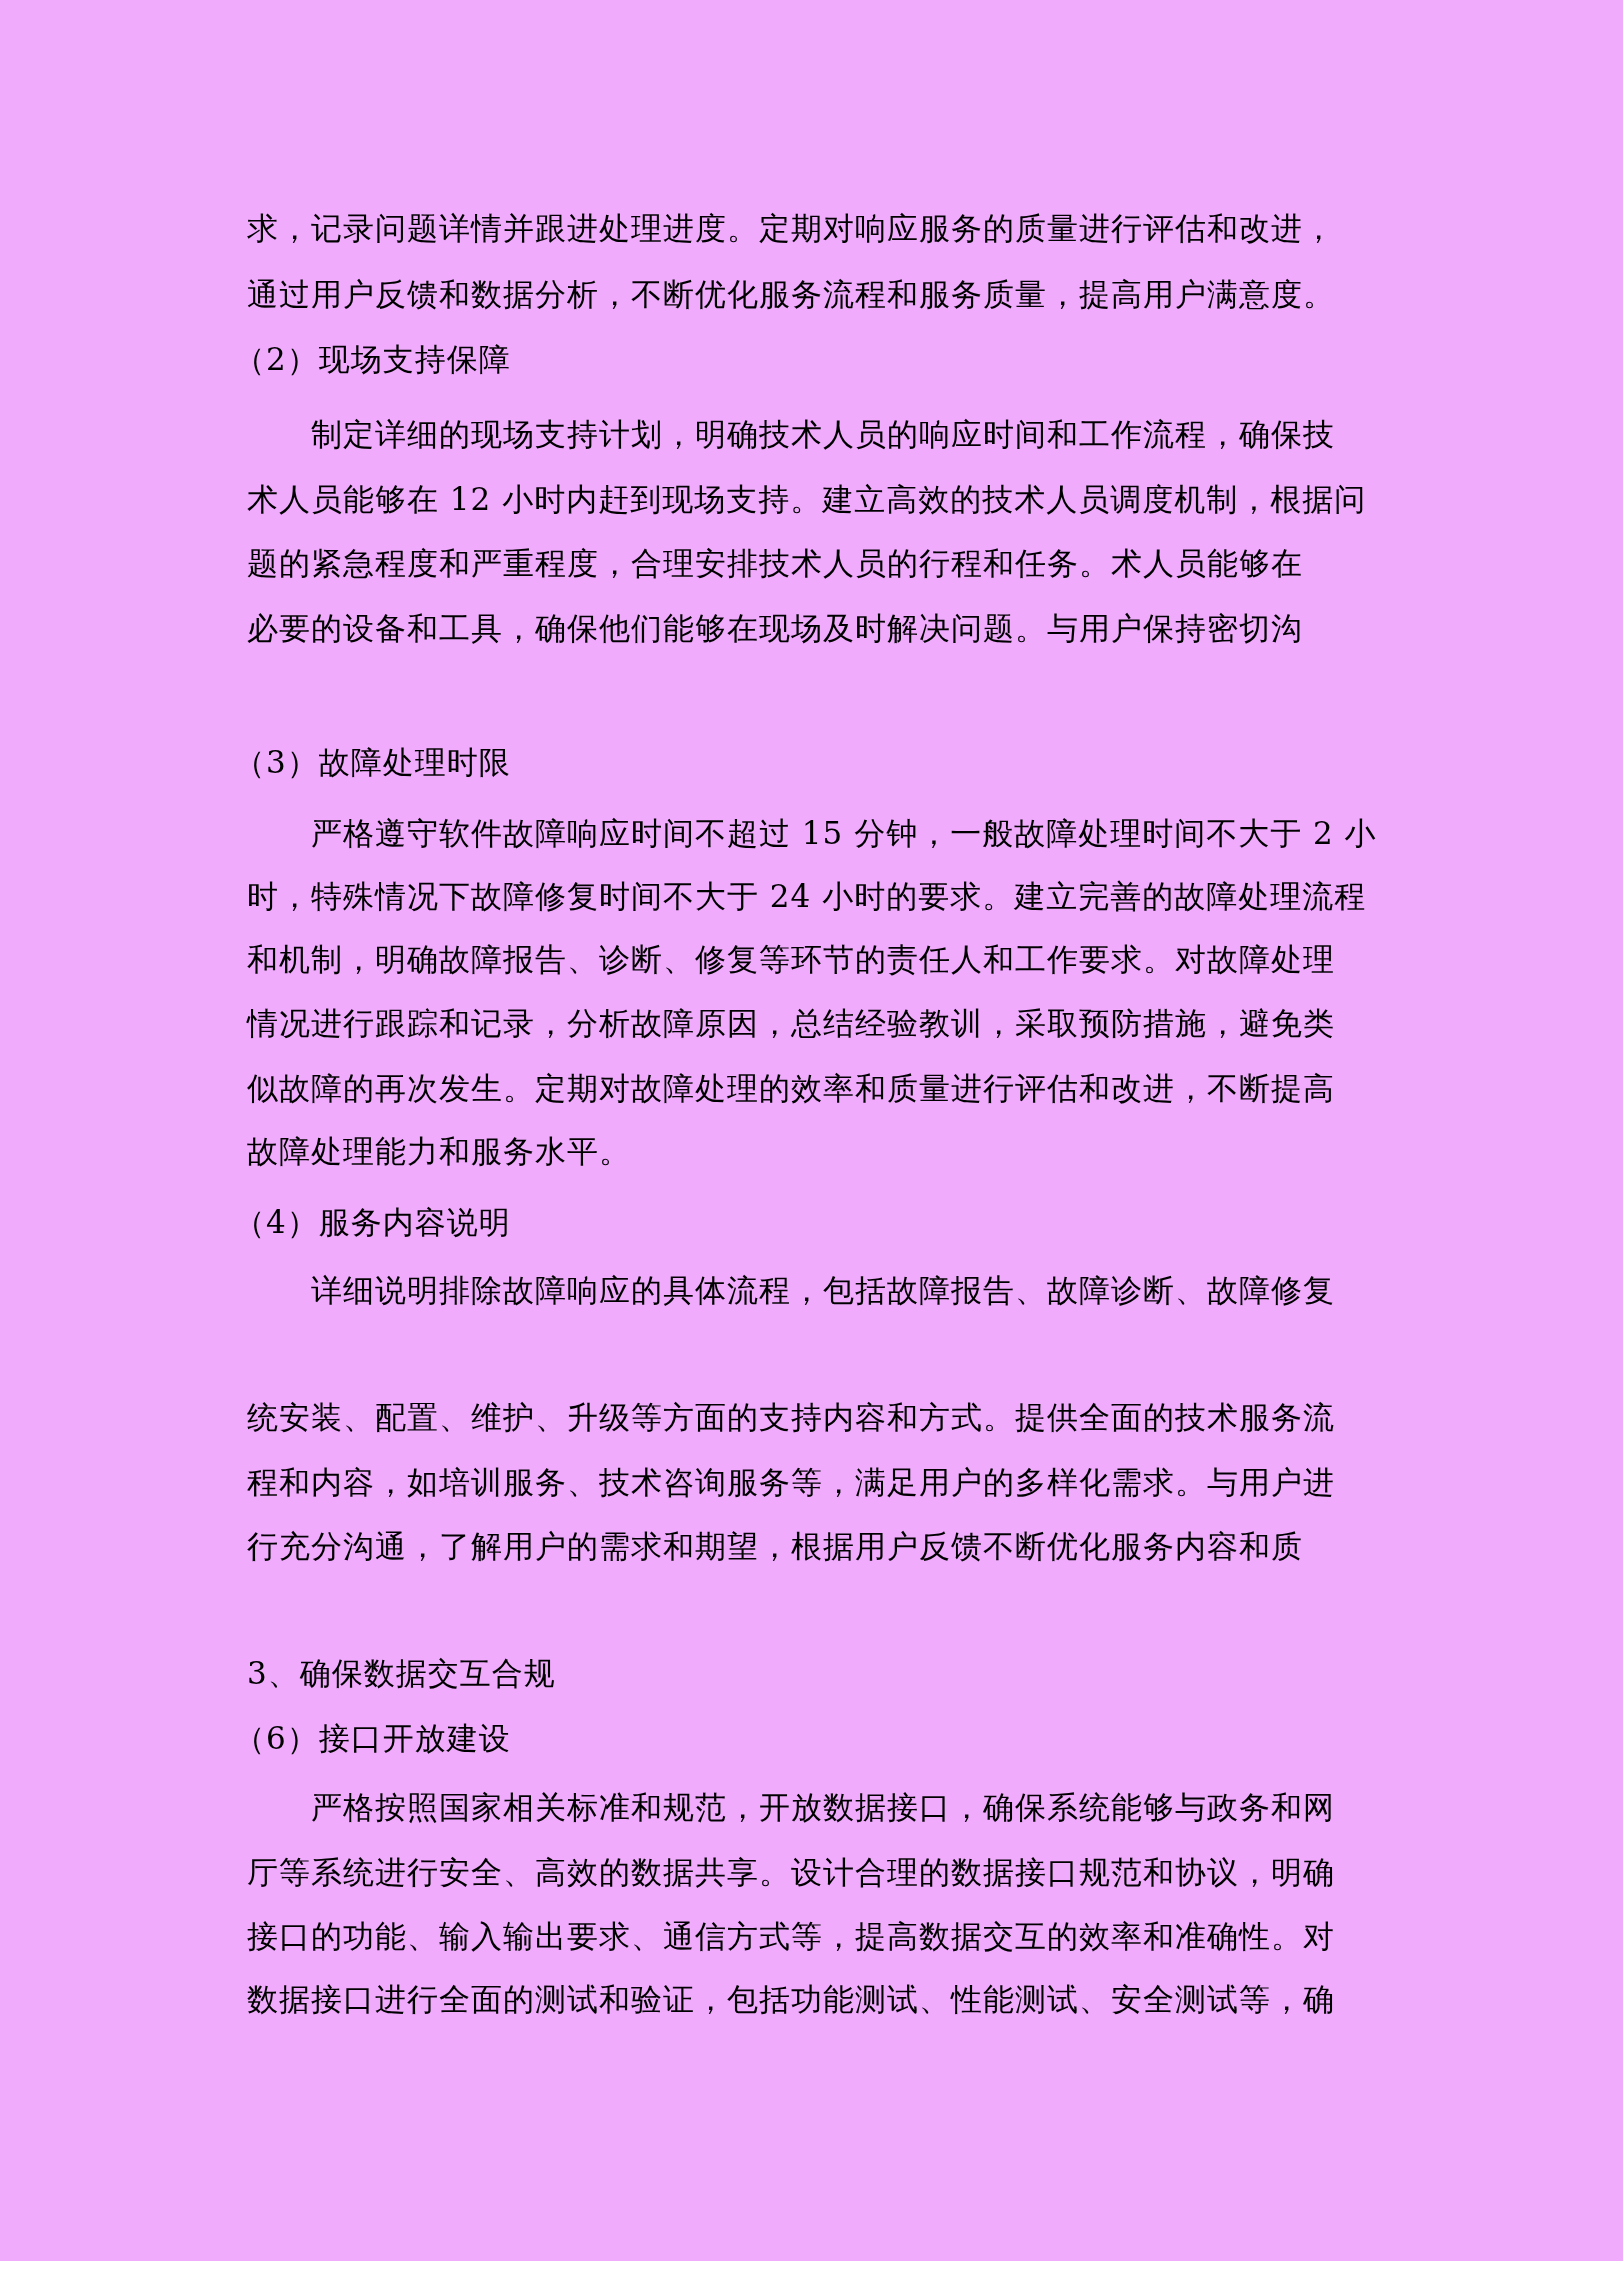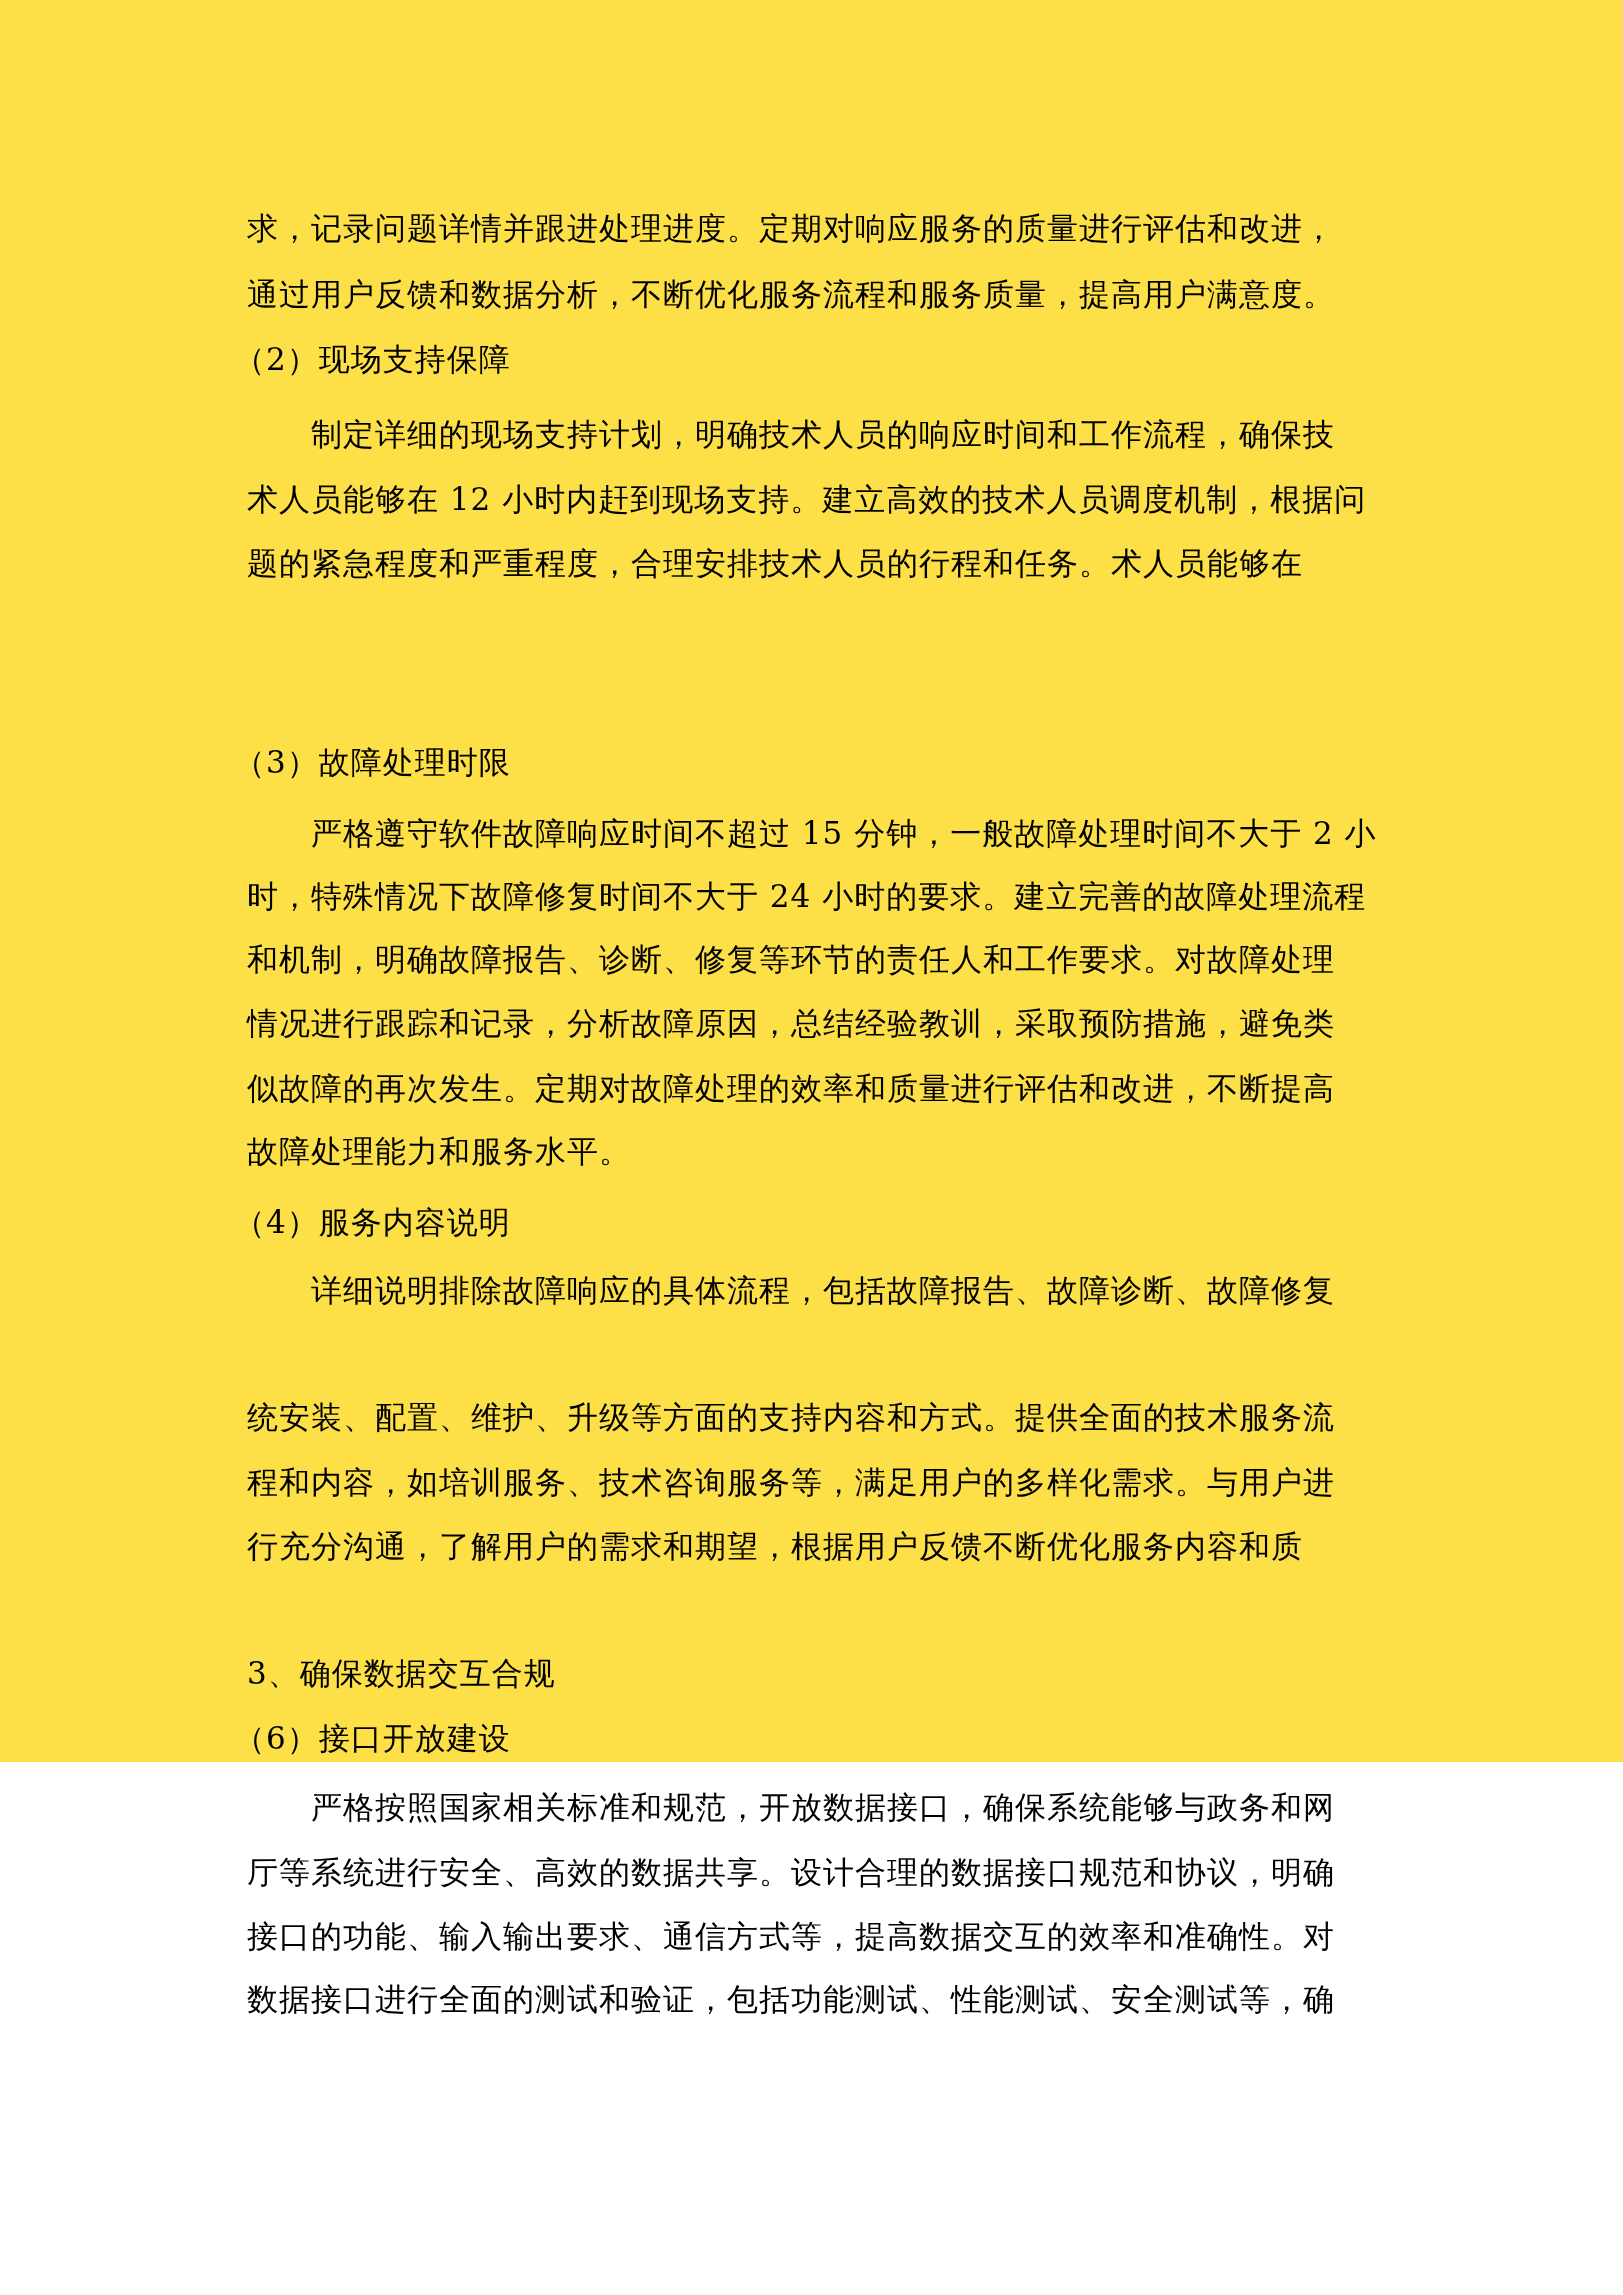--- a/index.html
+++ b/index.html
@@ -12,22 +12,22 @@
     height: 2295px;
     position: relative;
     overflow: hidden;
     font-family: "DejaVu Serif", "Liberation Serif", serif;
     color: #000000;
   }
   .page {
     position: absolute;
     left: 0; top: 0;
     width: 1623px;
-    height: 1762px;
-    background: #fde047;
+    height: 2261px;
+    background: #f0abfc;
   }
   .line {
     position: absolute;
     left: 247px;
     width: 1139px;
     height: 39px;
     line-height: 39px;
     font-size: 31px;
     letter-spacing: 1px;
     white-space: nowrap;
@@ -41,20 +41,21 @@
 <div class="page">
 
   <div class="line" style="top:209px">求，记录问题详情并跟进处理进度。定期对响应服务的质量进行评估和改进，</div>
   <div class="line" style="top:275px">通过用户反馈和数据分析，不断优化服务流程和服务质量，提高用户满意度。</div>
 
   <div class="line heading-sub" style="top:340px">（2）现场支持保障</div>
 
   <div class="line indent" style="top:415px">制定详细的现场支持计划，明确技术人员的响应时间和工作流程，确保技</div>
   <div class="line" style="top:480px">术人员能够在 12 小时内赶到现场支持。建立高效的技术人员调度机制，根据问</div>
   <div class="line" style="top:544px">题的紧急程度和严重程度，合理安排技术人员的行程和任务。术人员能够在</div>
+  <div class="line" style="top:609px">必要的设备和工具，确保他们能够在现场及时解决问题。与用户保持密切沟</div>
 
   <div class="line heading-sub" style="top:743px">（3）故障处理时限</div>
 
   <div class="line indent" style="top:814px">严格遵守软件故障响应时间不超过 15 分钟，一般故障处理时间不大于 2 小</div>
   <div class="line" style="top:877px">时，特殊情况下故障修复时间不大于 24 小时的要求。建立完善的故障处理流程</div>
   <div class="line" style="top:940px">和机制，明确故障报告、诊断、修复等环节的责任人和工作要求。对故障处理</div>
   <div class="line" style="top:1004px">情况进行跟踪和记录，分析故障原因，总结经验教训，采取预防措施，避免类</div>
   <div class="line" style="top:1069px">似故障的再次发生。定期对故障处理的效率和质量进行评估和改进，不断提高</div>
   <div class="line" style="top:1132px">故障处理能力和服务水平。</div>
 

